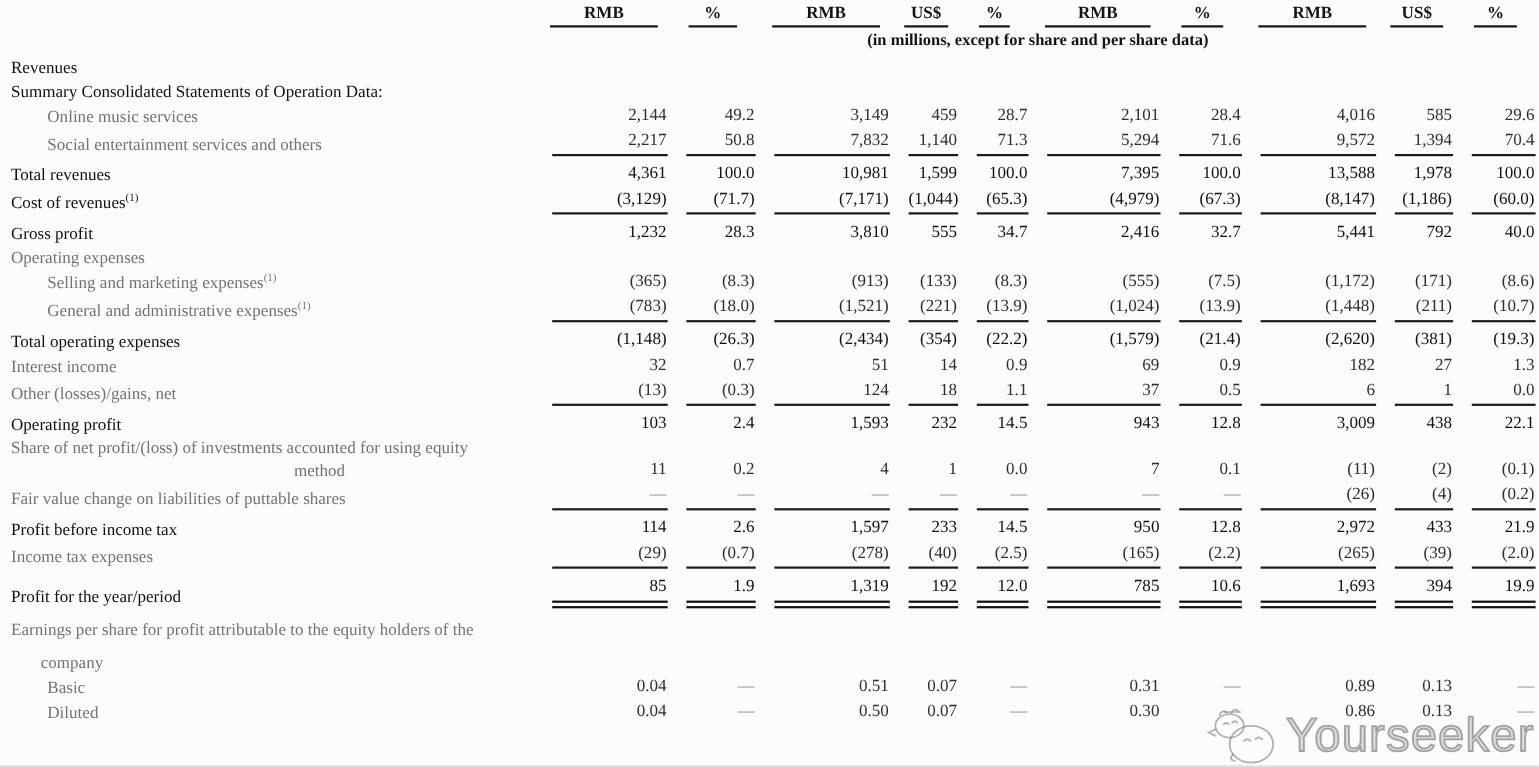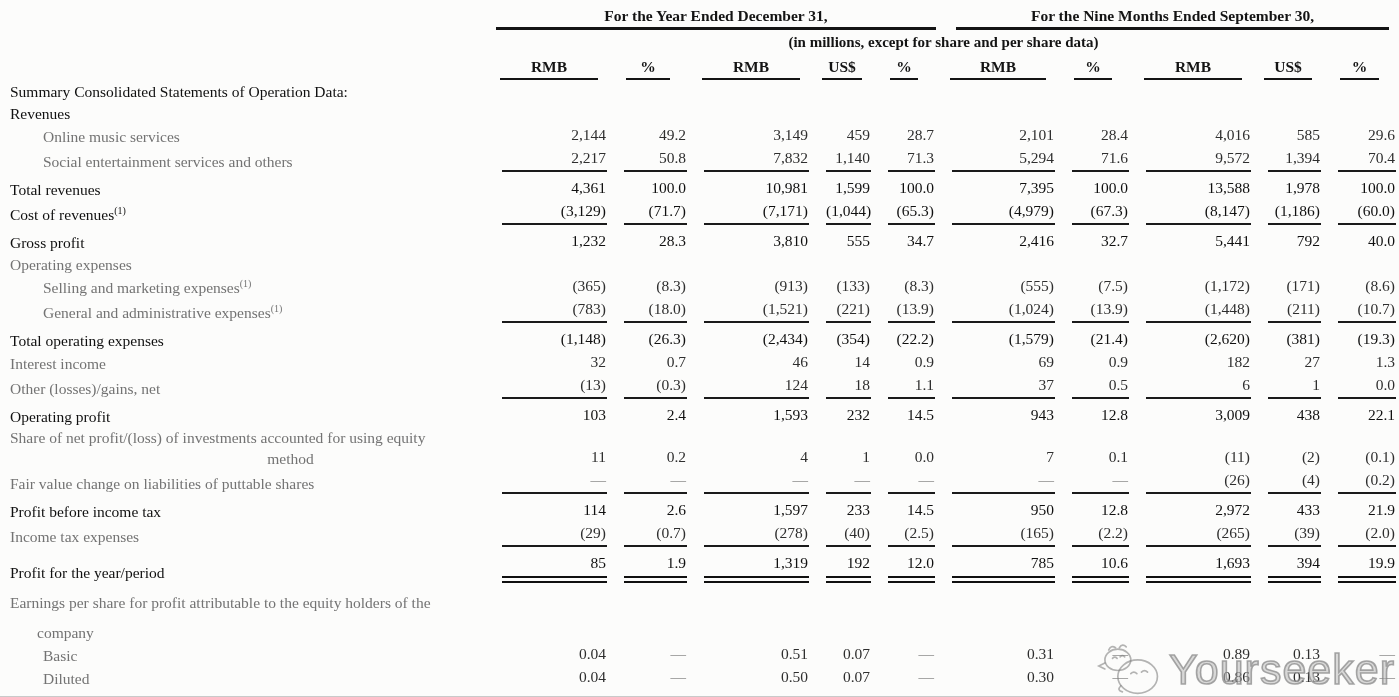--- a/index.html
+++ b/index.html
@@ -76,33 +76,20 @@
       <col style="width:64px">
     <col style="width:120px">
       <col style="width:74px">
       <col style="width:122px">
     <col style="width:70px">
       <col style="width:75px">
   </colgroup>
   <thead>
     <tr>
       <th></th>
-      <th colspan="5">
-        <div class="grp g1">For the Year Ended December 31,</div>
-      </th>
-      <th colspan="5">
-        <div class="grp g2">For the Nine Months Ended September 30,</div>
-      </th>
-    </tr>
-    <tr>
-      <th></th>
-      <th colspan="10" class="units">(in millions, except for share and per share data)</th>
-    </tr>
-    <tr>
-      <th></th>
       <th>
           <div class="sub rmb">RMB</div>
         </th>
       <th>
           <div class="sub pct">%</div>
         </th>
       <th>
           <div class="sub rmb">RMB</div>
         </th>
       <th>
@@ -120,60 +107,64 @@
       <th>
           <div class="sub rmb">RMB</div>
         </th>
       <th>
           <div class="sub usd">US$</div>
         </th>
       <th>
           <div class="sub pct">%</div>
         </th>
     </tr>
+    <tr>
+      <th></th>
+      <th colspan="10" class="units">(in millions, except for share and per share data)</th>
+    </tr>
   </thead>
   <tbody id="rows">
       <tr class="b">
         <td class="lbl ind0">
+          <div>Revenues</div>
+        </td>
+        <td class="num">
+          <div class="cw"></div>
+        </td>
+        <td class="num">
+          <div class="cw"></div>
+        </td>
+        <td class="num">
+          <div class="cw"></div>
+        </td>
+        <td class="num">
+          <div class="cw"></div>
+        </td>
+        <td class="num">
+          <div class="cw"></div>
+        </td>
+        <td class="num">
+          <div class="cw"></div>
+        </td>
+        <td class="num">
+          <div class="cw"></div>
+        </td>
+        <td class="num">
+          <div class="cw"></div>
+        </td>
+        <td class="num">
+          <div class="cw"></div>
+        </td>
+        <td class="num">
+          <div class="cw"></div>
+        </td>
+      </tr>
+      <tr class="b">
+        <td class="lbl ind0">
           <div>Summary Consolidated Statements of Operation Data:</div>
-        </td>
-        <td class="num">
-          <div class="cw"></div>
-        </td>
-        <td class="num">
-          <div class="cw"></div>
-        </td>
-        <td class="num">
-          <div class="cw"></div>
-        </td>
-        <td class="num">
-          <div class="cw"></div>
-        </td>
-        <td class="num">
-          <div class="cw"></div>
-        </td>
-        <td class="num">
-          <div class="cw"></div>
-        </td>
-        <td class="num">
-          <div class="cw"></div>
-        </td>
-        <td class="num">
-          <div class="cw"></div>
-        </td>
-        <td class="num">
-          <div class="cw"></div>
-        </td>
-        <td class="num">
-          <div class="cw"></div>
-        </td>
-      </tr>
-      <tr class="b">
-        <td class="lbl ind0">
-          <div>Revenues</div>
         </td>
         <td class="num">
           <div class="cw"></div>
         </td>
         <td class="num">
           <div class="cw"></div>
         </td>
         <td class="num">
           <div class="cw"></div>
         </td>
@@ -518,21 +509,21 @@
         <td class="lbl ind0">
           <div>Interest income</div>
         </td>
         <td class="num">
           <div class="cw">32</div>
         </td>
         <td class="num">
           <div class="cw">0.7</div>
         </td>
         <td class="num">
-          <div class="cw">46</div>
+          <div class="cw">51</div>
         </td>
         <td class="num">
           <div class="cw">14</div>
         </td>
         <td class="num">
           <div class="cw">0.9</div>
         </td>
         <td class="num">
           <div class="cw">69</div>
         </td>

